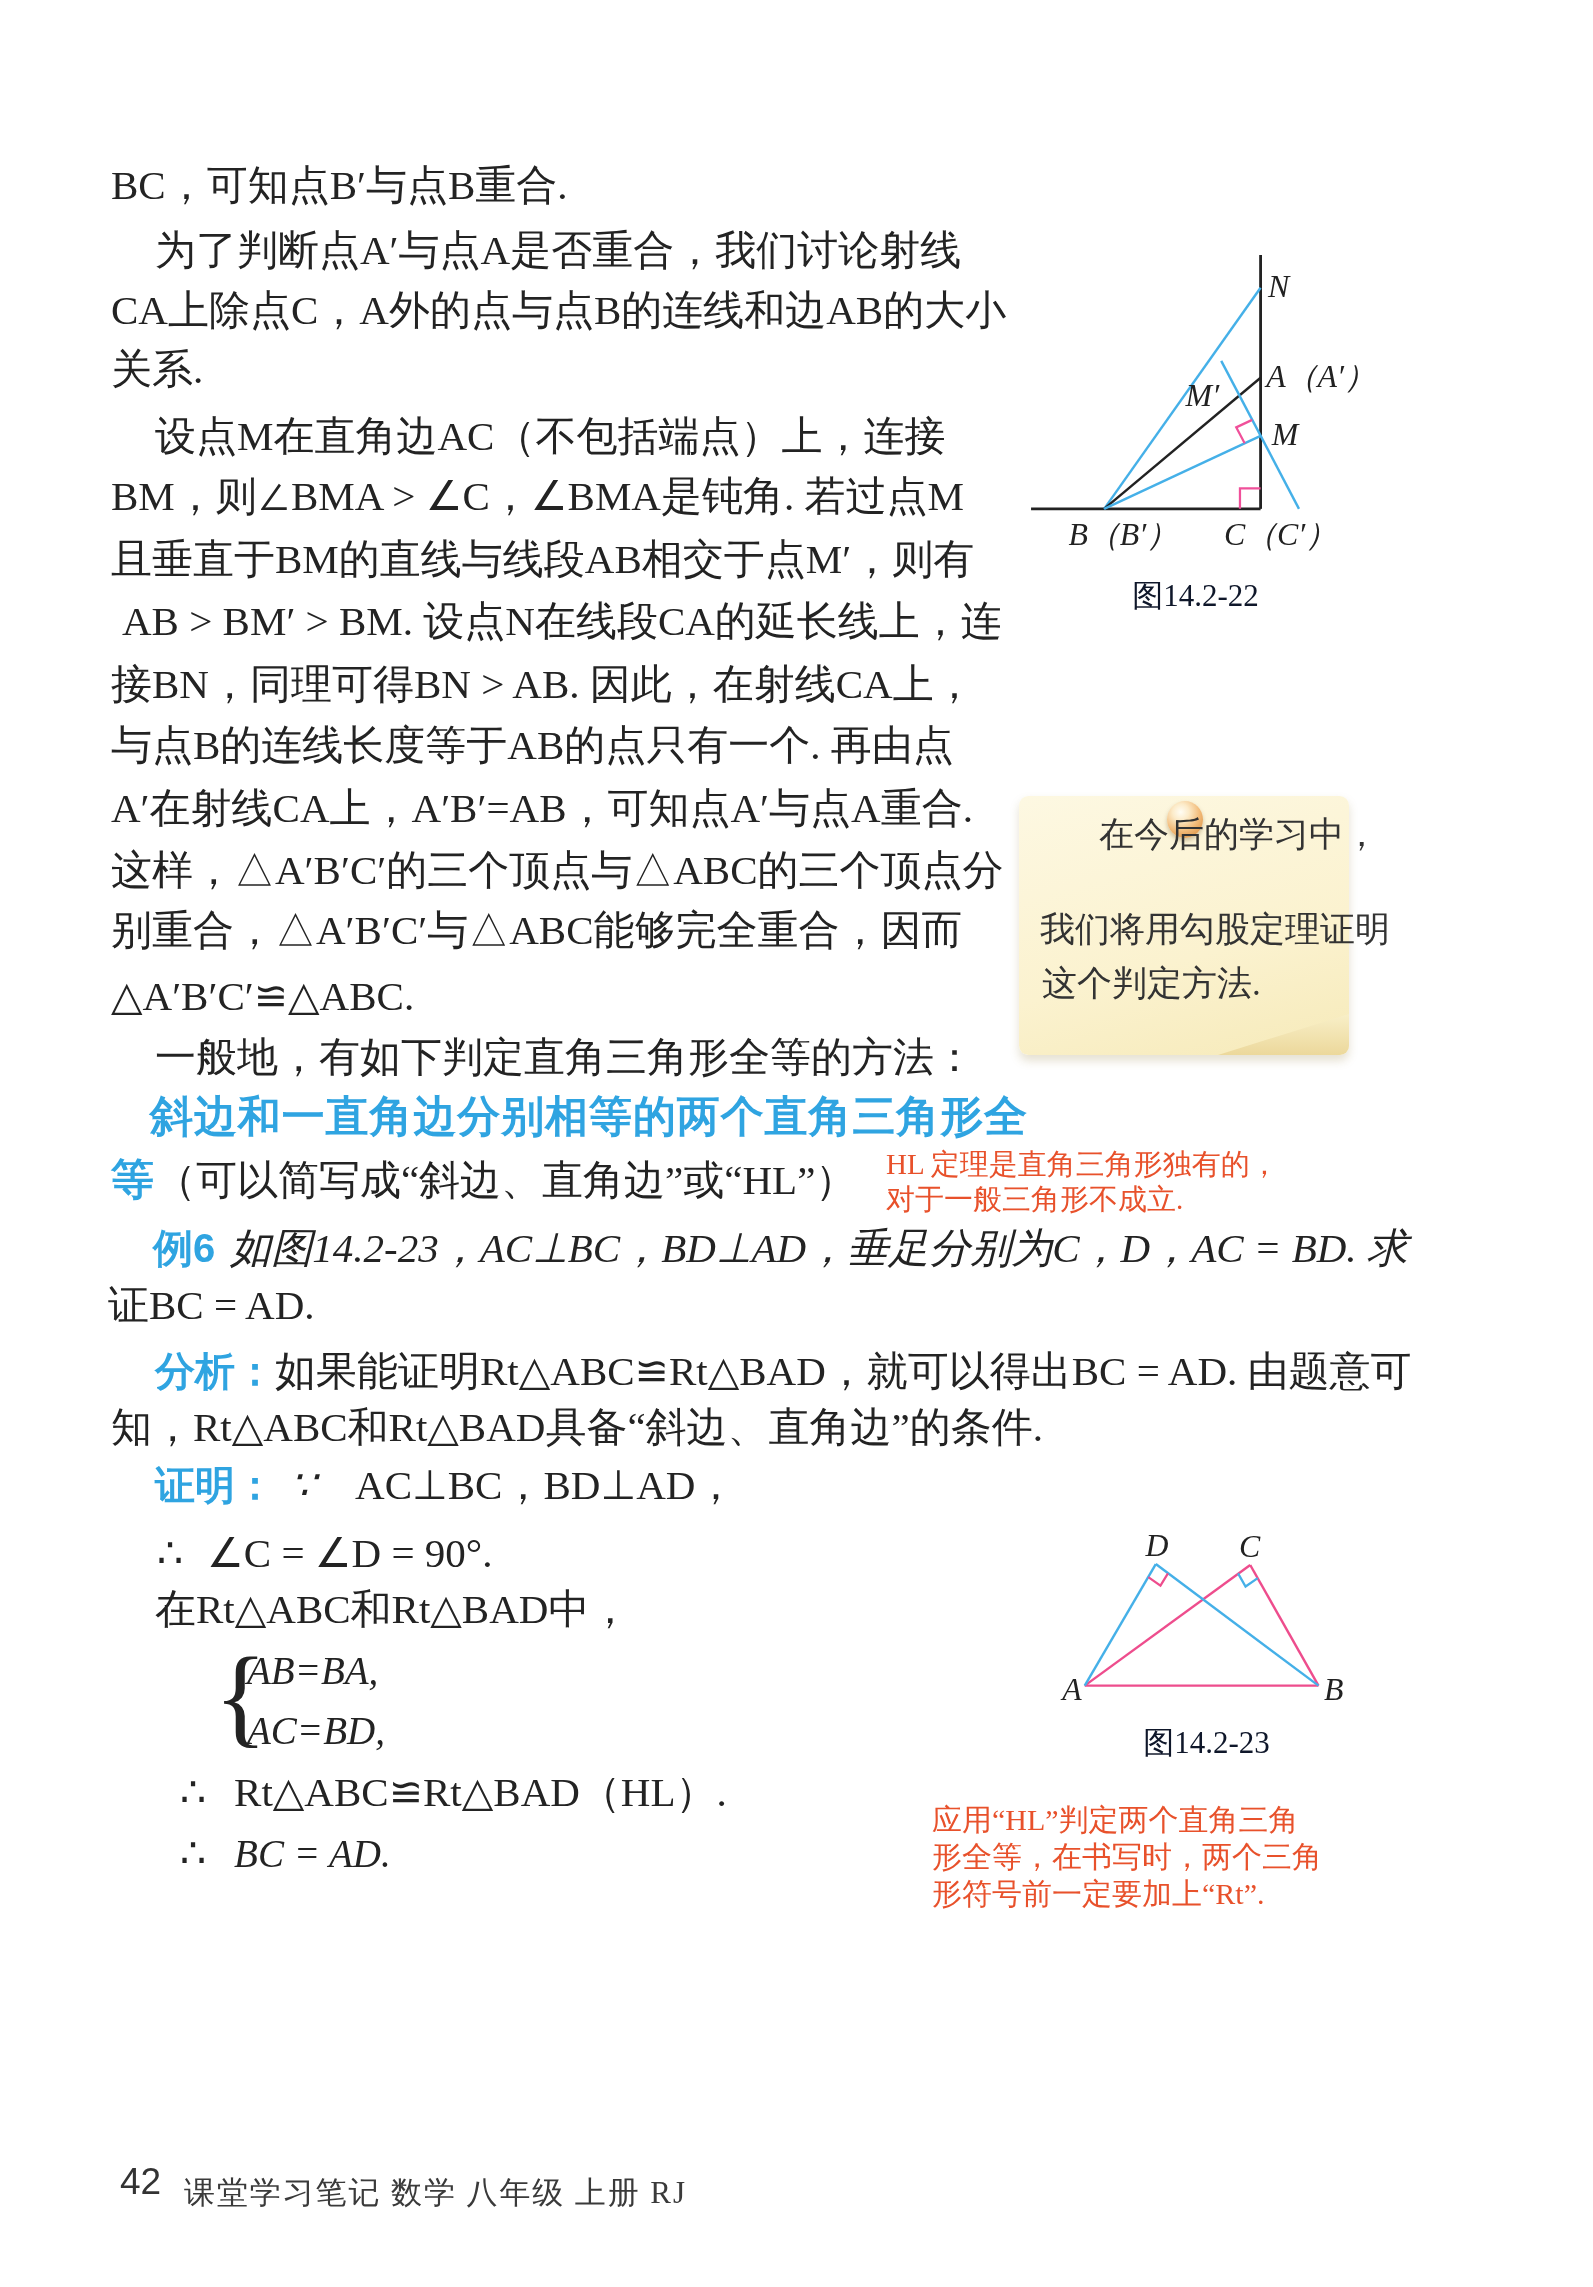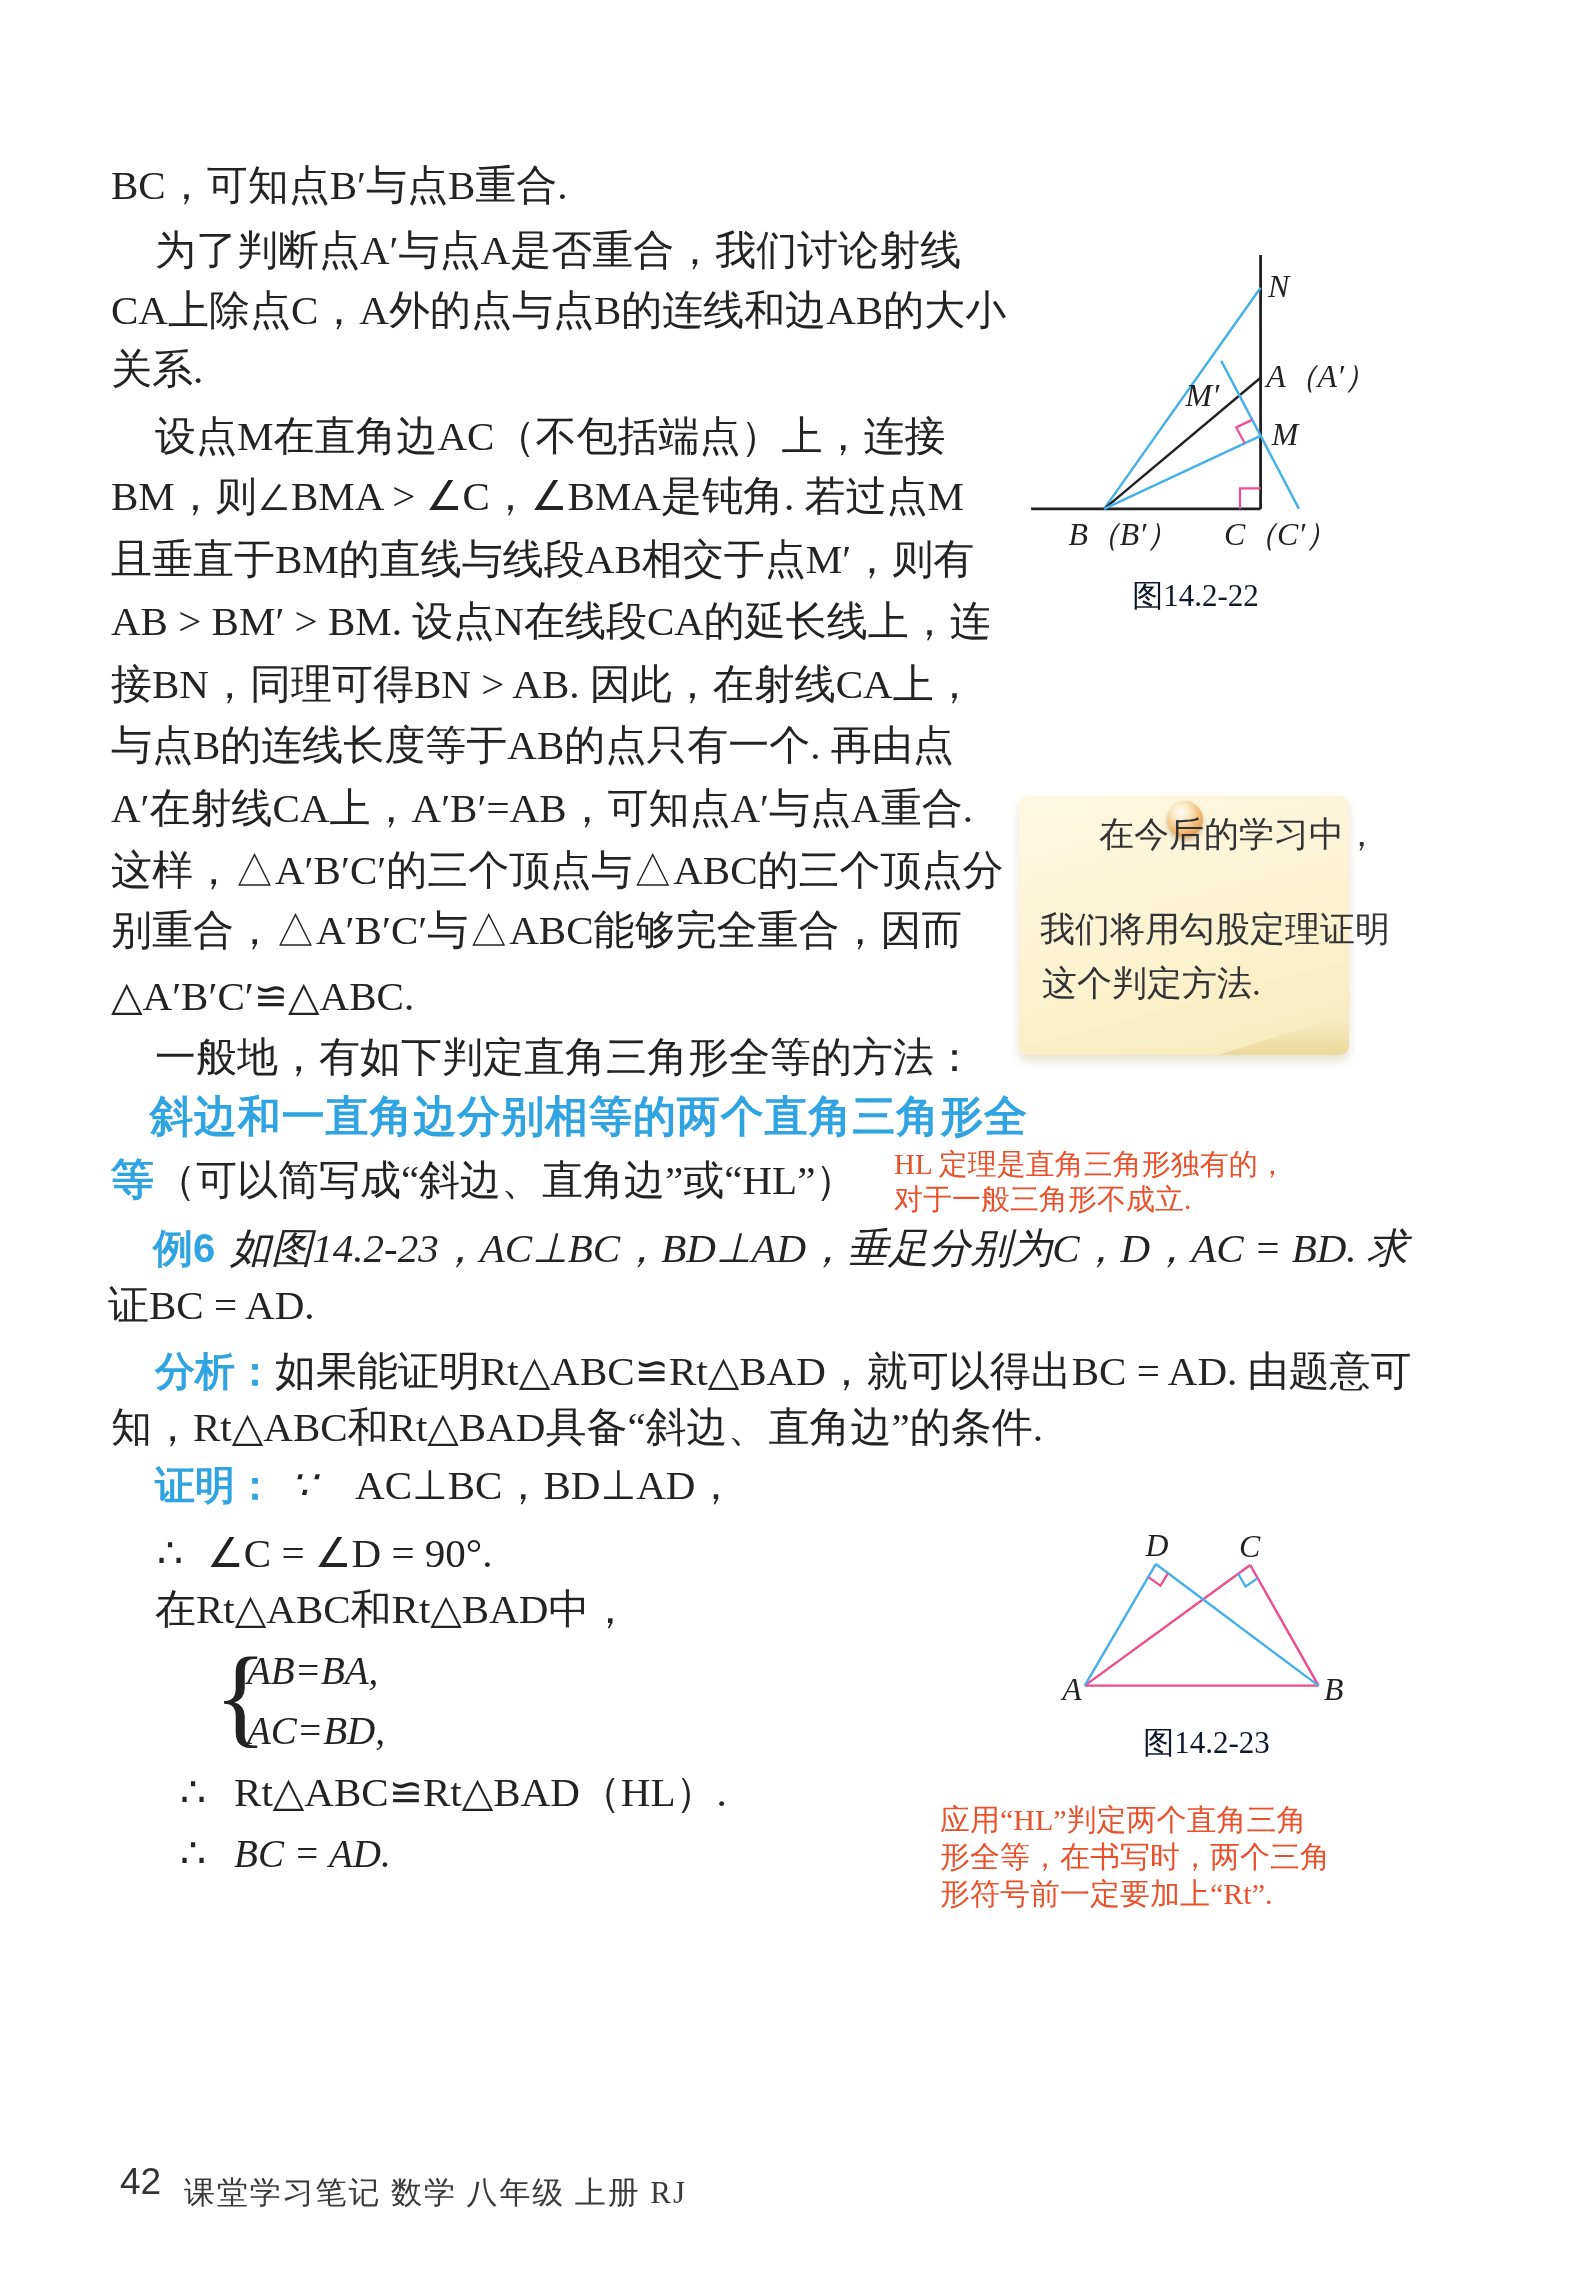--- a/index.html
+++ b/index.html
@@ -21,40 +21,40 @@
         background:linear-gradient(165deg,#fdf8e2 0%,#fbf2cf 60%,#f6eab9 100%);
         box-shadow:0 5.6px 9.4px rgba(140,120,50,.22);}
   .note-fold{position:absolute;right:0;bottom:0;width:131px;height:41px;
         background:linear-gradient(to top,#ecd89b,#f8efc8);
         clip-path:polygon(0 100%,100% 0,100% 100%);border-bottom-right-radius:9.4px;}
   .pin{position:absolute;left:1167px;top:801px;width:36px;height:37px;border-radius:50%;
         background:radial-gradient(circle at 38% 30%,#fffdf4 0%,#fcebc9 24%,#f2ba78 56%,#df9b51 80%,#c8843d 100%);
         box-shadow:0 2.8px 4.7px rgba(120,90,40,.35);}
   .note-line{position:absolute;font-size:35px;line-height:53px;color:#333;white-space:nowrap;}
   .annot{position:absolute;color:var(--red);white-space:nowrap;}
-  .annot .al{display:block;margin-left:8px;}
+  .annot .al{display:block;}
   .annot-hl{left:886px;top:1147px;font-size:29px;line-height:35px;}
   .annot-rt{left:932px;top:1801px;font-size:30px;line-height:37px;}
   .footer-num{position:absolute;left:120px;top:2161px;font-size:37px;color:#333;
         font-family:"Liberation Sans", sans-serif;}
   .footer-text{position:absolute;left:184px;top:2172px;font-size:31px;color:#3a3a3a;letter-spacing:1.9px;}
 </style>
 </head>
 <body>
 
 <div class="page">
 
   <div class="ln" style="left:111px;top:154px">BC，可知点B′与点B重合.</div>
   <div class="ln" style="left:155px;top:219px">为了判断点A′与点A是否重合，我们讨论射线</div>
   <div class="ln" style="left:111px;top:279px">CA上除点C，A外的点与点B的连线和边AB的大小</div>
   <div class="ln" style="left:111px;top:338px">关系.</div>
   <div class="ln" style="left:155px;top:405px">设点M在直角边AC（不包括端点）上，连接</div>
   <div class="ln" style="left:111px;top:465px">BM，则∠BMA &gt; ∠C，∠BMA是钝角. 若过点M</div>
   <div class="ln" style="left:111px;top:528px">且垂直于BM的直线与线段AB相交于点M′，则有</div>
-  <div class="ln" style="left:111px;top:590px">AB &gt; BM′ &gt; BM. 设点N在线段CA的延长线上，连</div>
+  <div class="ln" style="left:122px;top:590px">AB &gt; BM′ &gt; BM. 设点N在线段CA的延长线上，连</div>
   <div class="ln" style="left:111px;top:653px">接BN，同理可得BN &gt; AB. 因此，在射线CA上，</div>
   <div class="ln" style="left:111px;top:714px">与点B的连线长度等于AB的点只有一个. 再由点</div>
   <div class="ln" style="left:111px;top:777px">A′在射线CA上，A′B′=AB，可知点A′与点A重合.</div>
   <div class="ln" style="left:111px;top:839px">这样，△A′B′C′的三个顶点与△ABC的三个顶点分</div>
   <div class="ln" style="left:111px;top:899px">别重合，△A′B′C′与△ABC能够完全重合，因而</div>
   <div class="ln" style="left:111px;top:965px">△A′B′C′≌△ABC.</div>
   <div class="ln" style="left:155px;top:1026px">一般地，有如下判定直角三角形全等的方法：</div>
 
   <div class="ln rule-blue" style="left:150px;top:1085px">斜边和一直角边分别相等的两个直角三角形全</div>
   <div class="ln" style="left:111px;top:1148px">

